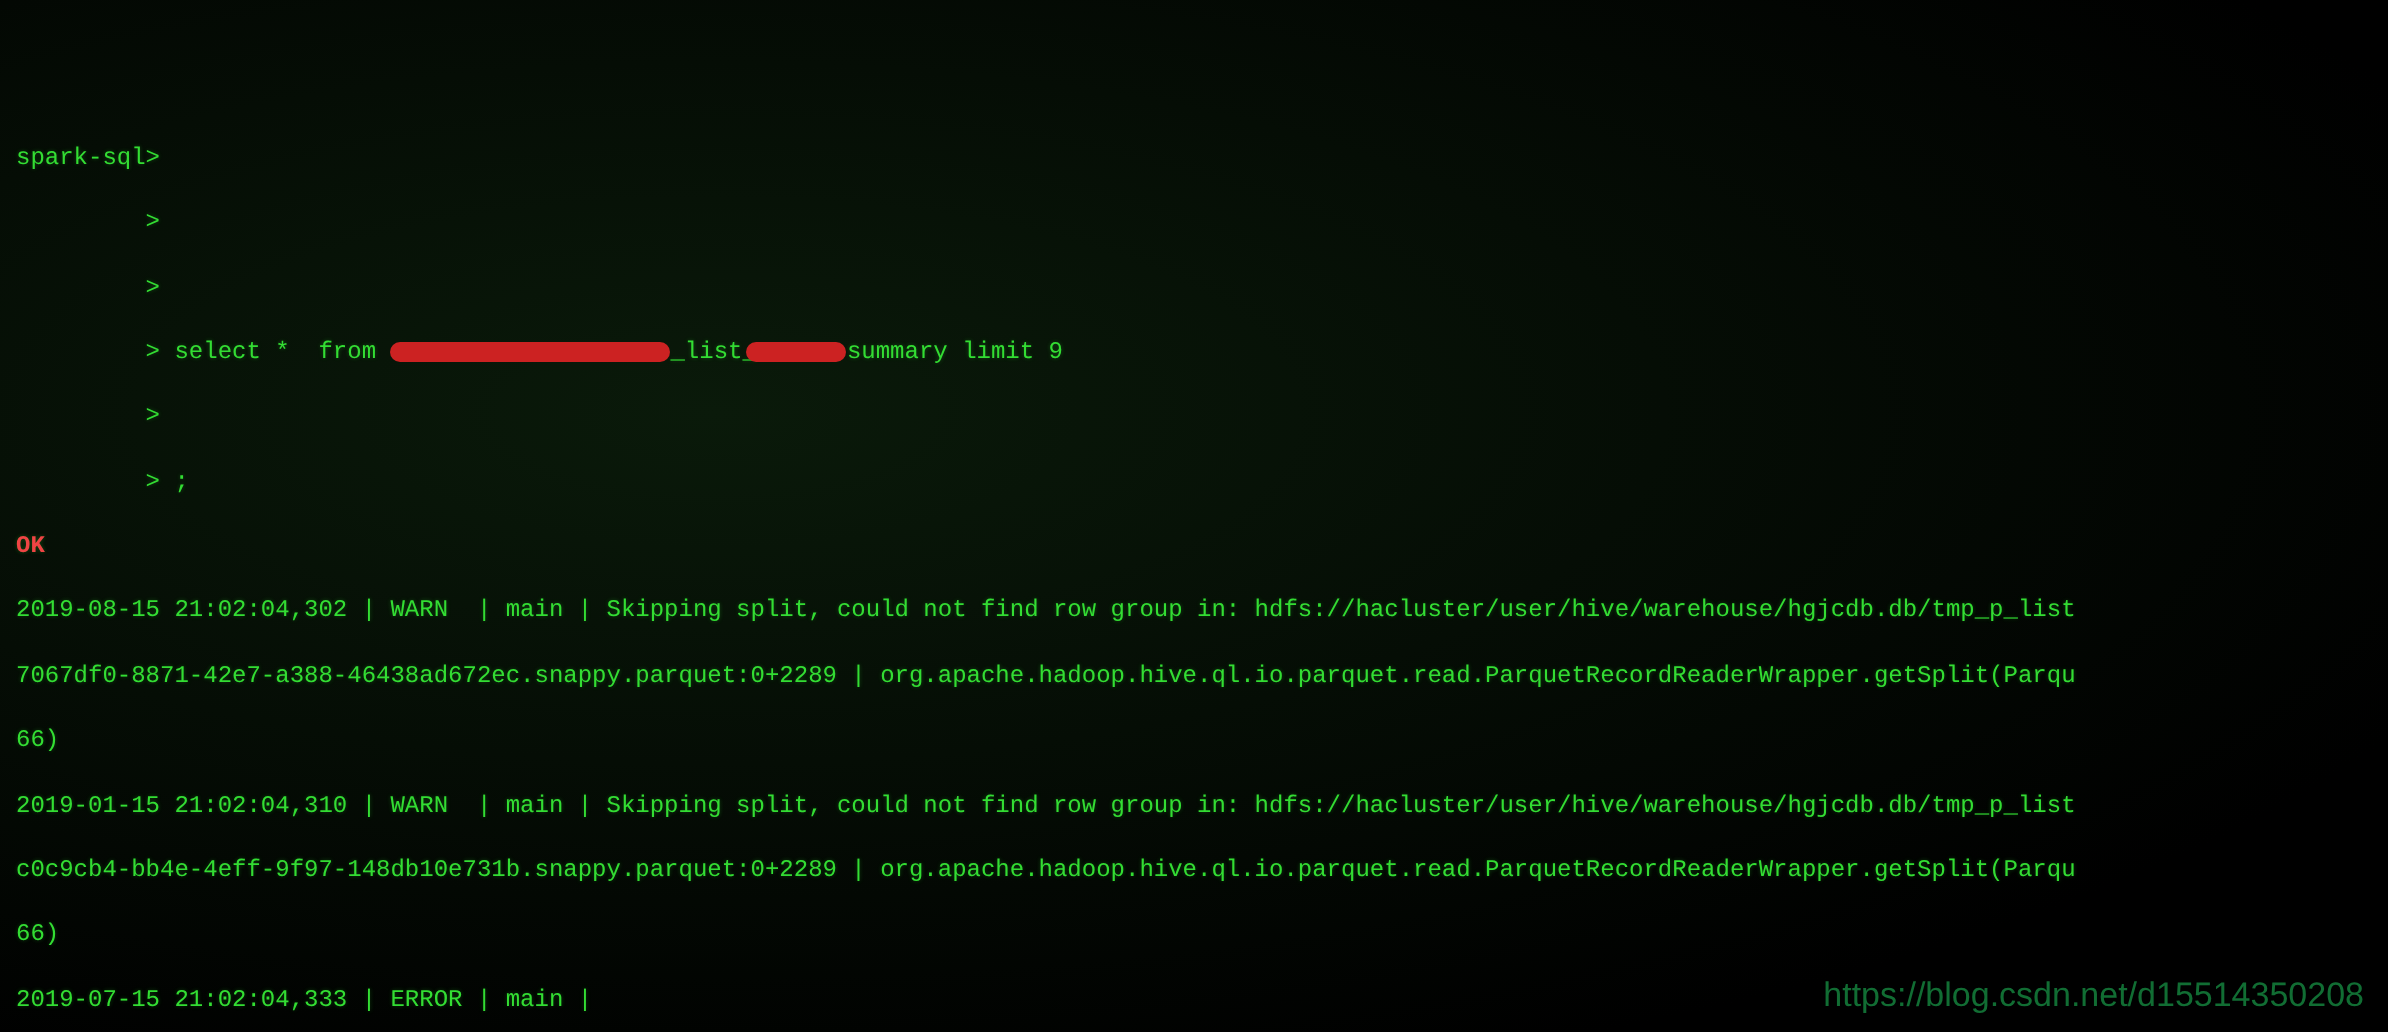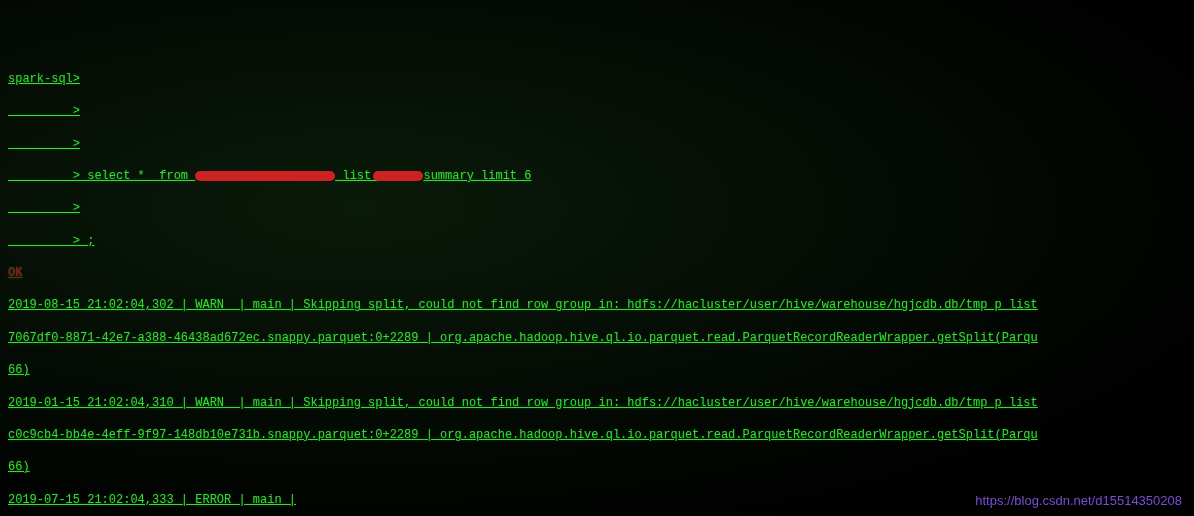--- a/index.html
+++ b/index.html
@@ -17,24 +17,23 @@
       white-space: pre;
       overflow: hidden;
       width: 1194px;
       height: 516px;
       position: relative;
       text-shadow: 0 0 2px rgba(51, 221, 51, 0.3);
     }
     .line {
       display: block;
       white-space: pre;
-      text-decoration: underline;
     }
     .bright {
-      color: #7f1d1d;
+      color: #ef4444;
       font-weight: bold;
     }
     .redacted {
       background: #cc2222;
       color: #cc2222;
       display: inline-block;
       height: 10px;
       vertical-align: middle;
       border-radius: 6px;
     }
@@ -42,36 +41,36 @@
       width: 140px;
     }
     .redacted-small {
       width: 50px;
       margin-left: -5px;
     }
     .watermark {
       position: absolute;
       bottom: 6px;
       right: 12px;
-      color: #8b5cf6;
-      font-size: 13px;
+      color: #15803d;
+      font-size: 17px;
       font-family: Arial, sans-serif;
       text-shadow: none;
       opacity: 0.85;
     }
   </style>
 </head>
 <body>
 
 
 
 <span class="line">spark-sql&gt;</span>
 <span class="line">         &gt;</span>
 <span class="line">         &gt;</span>
-<span class="line"><span>         &gt; select *  from </span><span class="redacted redacted-main"></span><span>_list_</span><span class="redacted redacted-small"></span><span>summary limit 6</span></span>
+<span class="line"><span>         &gt; select *  from </span><span class="redacted redacted-main"></span><span>_list_</span><span class="redacted redacted-small"></span><span>summary limit 9</span></span>
 <span class="line">         &gt;</span>
 <span class="line">         &gt; ;</span>
 <span class="line bright">OK</span>
 <span class="line">2019-08-15 21:02:04,302 | WARN  | main | Skipping split, could not find row group in: hdfs://hacluster/user/hive/warehouse/hgjcdb.db/tmp_p_list</span>
 <span class="line">7067df0-8871-42e7-a388-46438ad672ec.snappy.parquet:0+2289 | org.apache.hadoop.hive.ql.io.parquet.read.ParquetRecordReaderWrapper.getSplit(Parqu</span>
 <span class="line">66)</span>
 <span class="line">2019-01-15 21:02:04,310 | WARN  | main | Skipping split, could not find row group in: hdfs://hacluster/user/hive/warehouse/hgjcdb.db/tmp_p_list</span>
 <span class="line">c0c9cb4-bb4e-4eff-9f97-148db10e731b.snappy.parquet:0+2289 | org.apache.hadoop.hive.ql.io.parquet.read.ParquetRecordReaderWrapper.getSplit(Parqu</span>
 <span class="line">66)</span>
 <span class="line">2019-07-15 21:02:04,333 | ERROR | main |</span>

